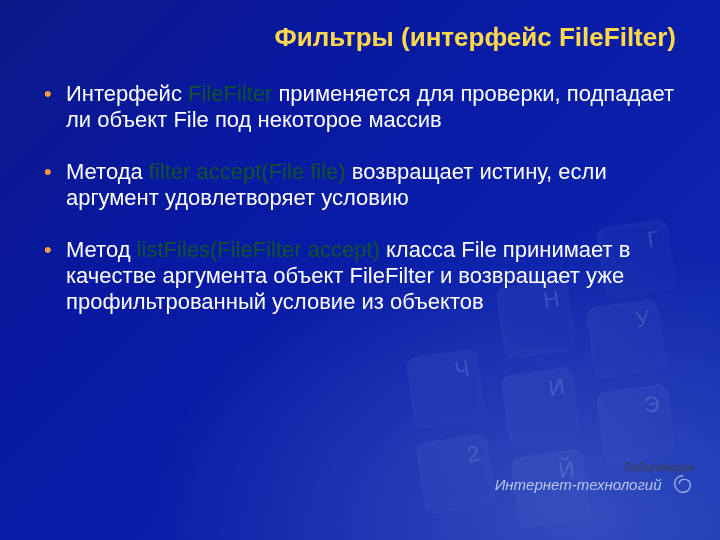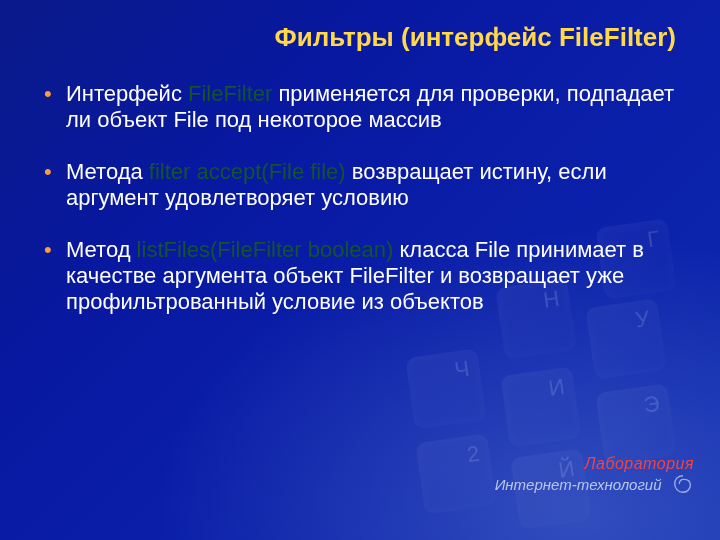--- a/index.html
+++ b/index.html
@@ -45,22 +45,22 @@
   }
   .hl { color: #14532d; }
   .footer {
     position: absolute;
     right: 26px;
     bottom: 14px;
     text-align: right;
     line-height: 1.05;
   }
   .footer .lab {
-    color: #ef4444;
-    font-size: 16px;
+    color: #404040;
+    font-size: 10px;
     font-style: italic;
     letter-spacing: 0.5px;
   }
   .footer .dept {
     color: #b9c6ea;
     font-size: 15px;
     font-style: italic;
   }
   .footer .swirl {
     display: inline-block;
@@ -91,21 +91,21 @@
   <h1 class="title">Фильтры (интерфейс FileFilter)</h1>
 
   <ul class="body">
     <li>
       <span>Интерфейс </span><span class="hl">FileFilter</span><span> применяется для проверки, подпадает ли объект File под некоторое массив</span>
     </li>
     <li>
       <span>Метода </span><span class="hl">filter accept(File file)</span><span> возвращает истину, если аргумент удовлетворяет условию</span>
     </li>
     <li>
-      <span>Метод </span><span class="hl">listFiles(FileFilter boolean)</span><span> класса File принимает в качестве аргумента объект FileFilter и возвращает уже профильтрованный условие из объектов</span>
+      <span>Метод </span><span class="hl">listFiles(FileFilter accept)</span><span> класса File принимает в качестве аргумента объект FileFilter и возвращает уже профильтрованный условие из объектов</span>
     </li>
   </ul>
 
   <div class="keys">
     <div class="key" style="left:300px; top:10px;">Г</div>
     <div class="key" style="left:200px; top:70px;">Н</div>
     <div class="key" style="left:290px; top:90px;">У</div>
     <div class="key" style="left:110px; top:140px;">Ч</div>
     <div class="key" style="left:205px; top:158px;">И</div>
     <div class="key" style="left:120px; top:225px;">2</div>

